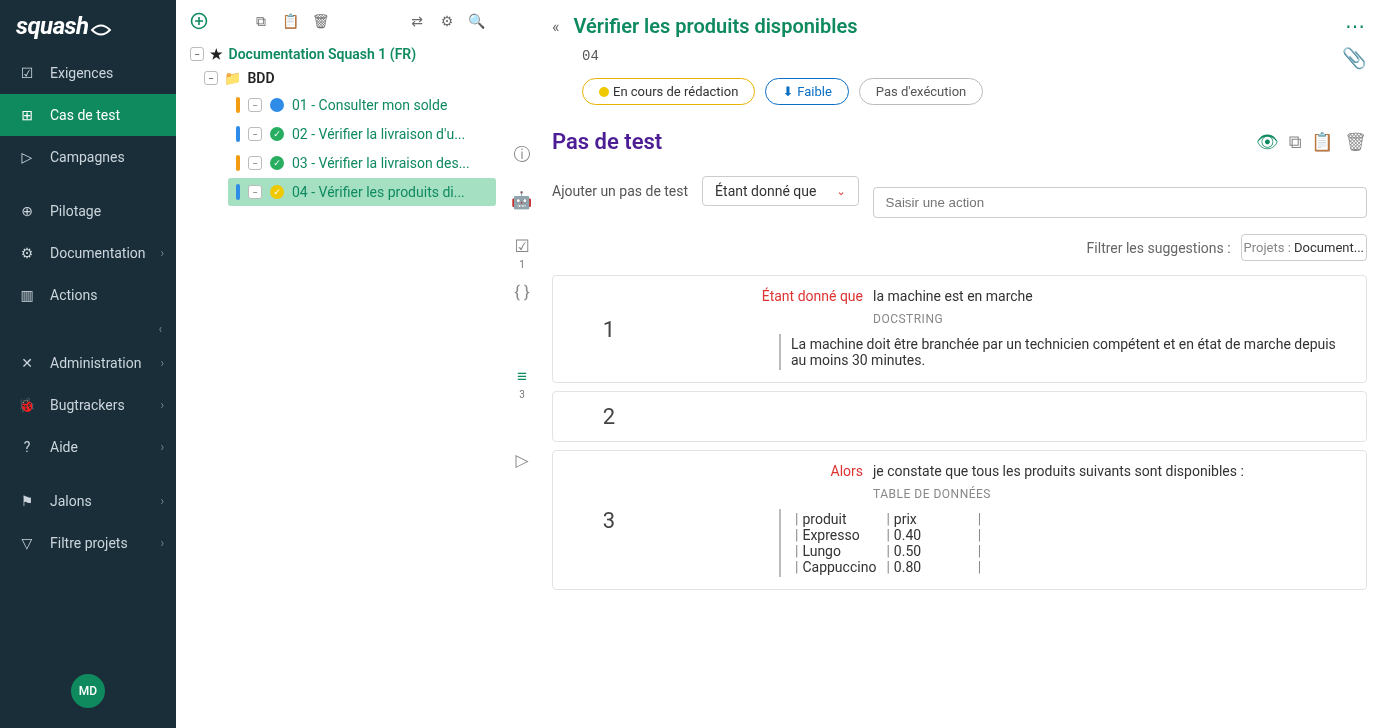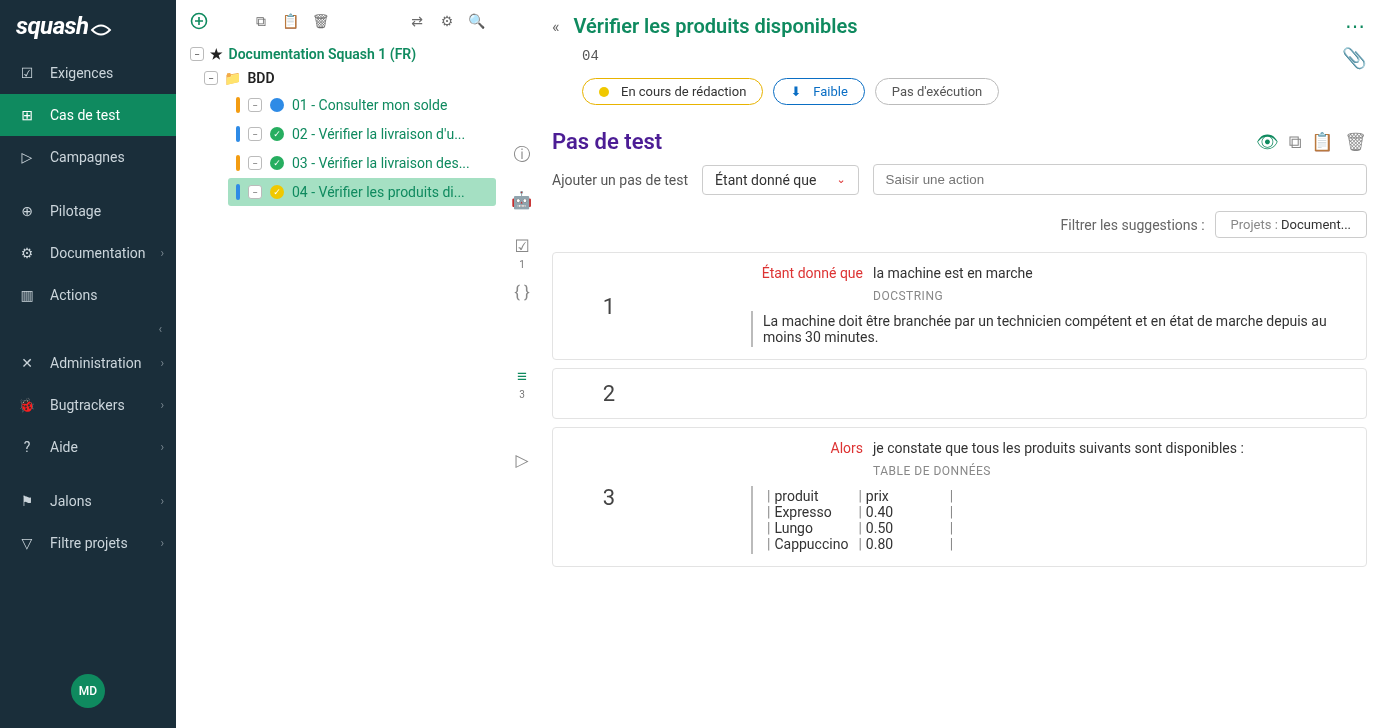--- a/index.html
+++ b/index.html
@@ -49,52 +49,52 @@
 
 
 .main { flex: 1; display: flex; flex-direction: column; padding: 14px 20px 14px 8px; overflow: hidden; }
 .main-header { display: flex; align-items: center; gap: 14px; }
 .back-btn { color: #666; cursor: pointer; font-size: 16px; }
 .main-title { color: #0f8a5f; font-size: 20px; font-weight: 600; flex: 1; }
 .more-btn { color: #0f8a5f; cursor: pointer; font-size: 20px; letter-spacing: 2px; }
 .attach-btn { color: #888; cursor: pointer; font-size: 20px; margin-top: 8px; margin-left: auto; }
 .sub-ref { color: #555; font-size: 14px; padding-left: 30px; margin-top: 10px; font-family: Liberation Mono, monospace; }
 .chips { display: flex; gap: 10px; padding-left: 30px; margin-top: 14px; margin-bottom: 24px; align-items: center; }
-.chip { display: inline-flex; align-items: center; gap: 12px; padding: 5px 16px; border-radius: 16px; border: 1px solid; font-size: 13px; cursor: pointer; }
+.chip { display: inline-flex; align-items: center; gap: 4px; padding: 5px 16px; border-radius: 16px; border: 1px solid; font-size: 13px; cursor: pointer; }
 .chip .dot { width: 10px; height: 10px; border-radius: 50%; }
 .chip.status { border-color: #e8b300; color: #333; }
 .chip.status .dot { background: #f0c800; }
 .chip.importance { border-color: #0a6ec4; color: #0a6ec4; }
 .chip.exec { border-color: #bbb; color: #555; }
 
 .section-title { color: #4c1d95; font-size: 22px; font-weight: 600; text-align: right; }
 .section-row { display: flex; align-items: center; gap: 12px; margin-bottom: 10px; }
 .section-actions { margin-left: auto; display: flex; gap: 10px; color: #888; }
 .section-actions .act { cursor: pointer; font-size: 18px; color: #888; }
 .section-actions .act.eye { color: #0f8a5f; }
 
 .add-step-row { display: flex; align-items: center; gap: 14px; margin-bottom: 16px; }
 .add-step-label { color: #555; }
 .dropdown { border: 1px solid #ccc; border-radius: 4px; padding: 6px 12px; display: inline-flex; align-items: center; gap: 20px; cursor: pointer; }
 .dropdown .arrow { color: #d33; font-size: 11px; }
-.action-input { flex: 1; border: 1px solid #ccc; border-radius: 4px; padding: 7px 12px; color: #999; }
+.action-input { flex: 1; border: 1px solid #ccc; border-radius: 4px; padding: 7px 12px; color: #999; margin-top: 23px; }
 
 .filter-row { display: flex; align-items: center; gap: 10px; justify-content: flex-end; margin-bottom: 14px; }
 .filter-label { color: #666; }
-.filter-pill { border: 1px solid #ccc; border-radius: 4px; padding: 5px 15px; font-size: 13px; }
+.filter-pill { border: 1px solid #ccc; border-radius: 4px; padding: 5px 2px; font-size: 13px; }
 
 .steps { display: flex; flex-direction: column; gap: 8px; }
 .step { border: 1px solid #e3e3e3; border-radius: 4px; display: flex; padding: 12px 16px; gap: 14px; }
 .step-num { width: 80px; display: flex; align-items: center; justify-content: center; font-size: 22px; color: #444; flex-shrink: 0; }
 .step-body { flex: 1; display: flex; flex-direction: column; gap: 8px; }
 .step-line { display: flex; gap: 10px; align-items: baseline; }
 .keyword { color: #d33; text-align: right; width: 200px; flex-shrink: 0; }
 .step-text { color: #333; }
 .annot-label { color: #888; font-size: 12px; letter-spacing: 0.5px; margin-left: 210px; }
-.annot-body { margin-left: 88px; border-left: 2px solid #bbb; padding: 2px 0 2px 10px; color: #333; }
+.annot-body { margin-left: 116px; border-left: 2px solid #bbb; padding: 2px 0 2px 10px; color: #333; }
 .data-table { font-family: inherit; color: #333; }
 .data-table .tr { display: flex; }
 .data-table .pipe { color: #888; padding: 0 4px; }
 .data-table .cell { min-width: 80px; }
 </style>
 </head>
 <body>
 
 <div class="app">
 

